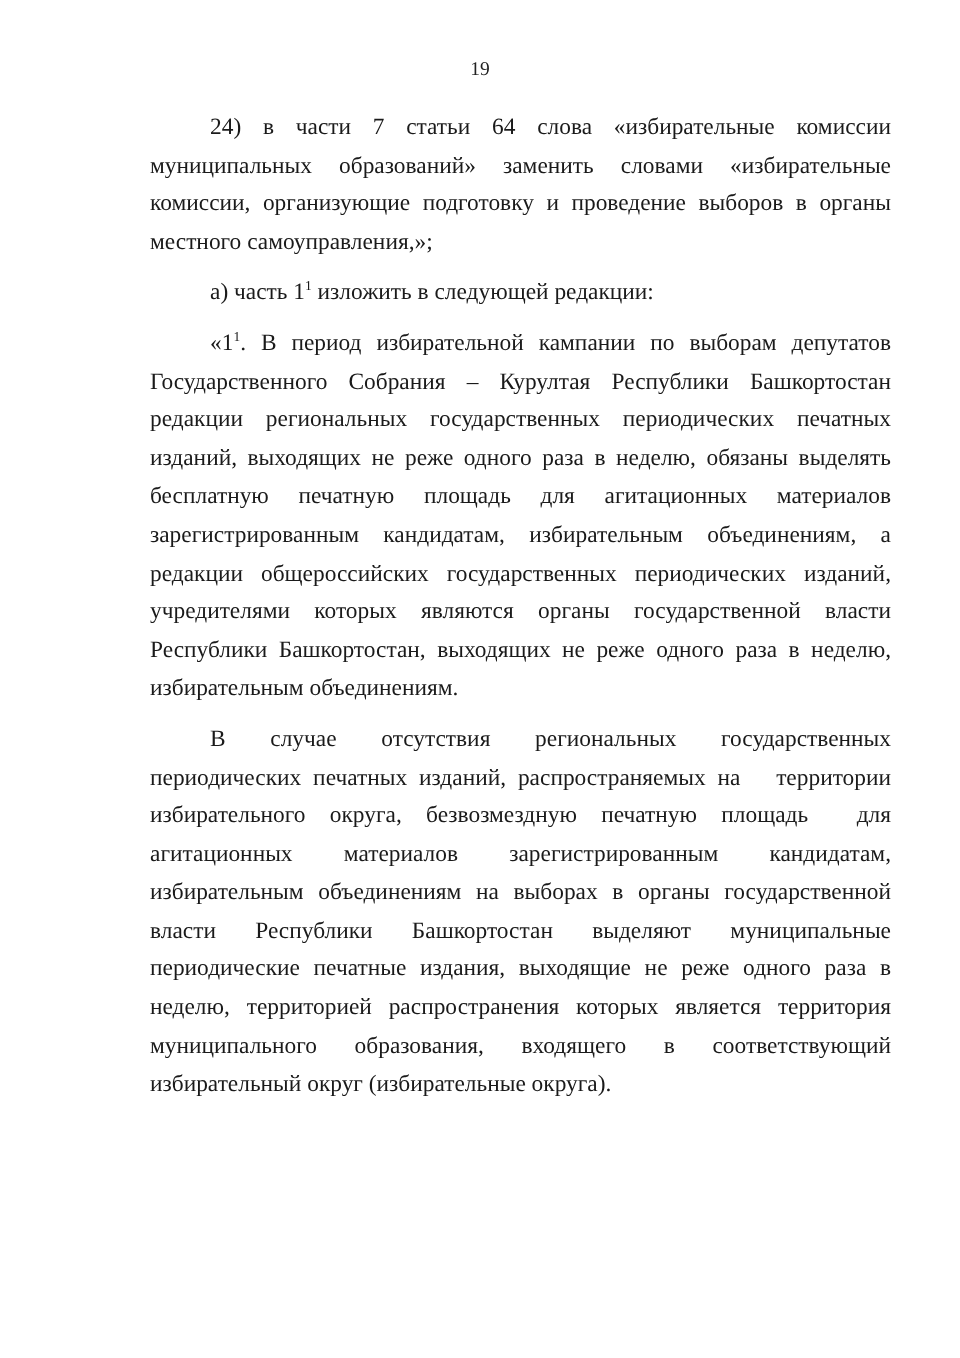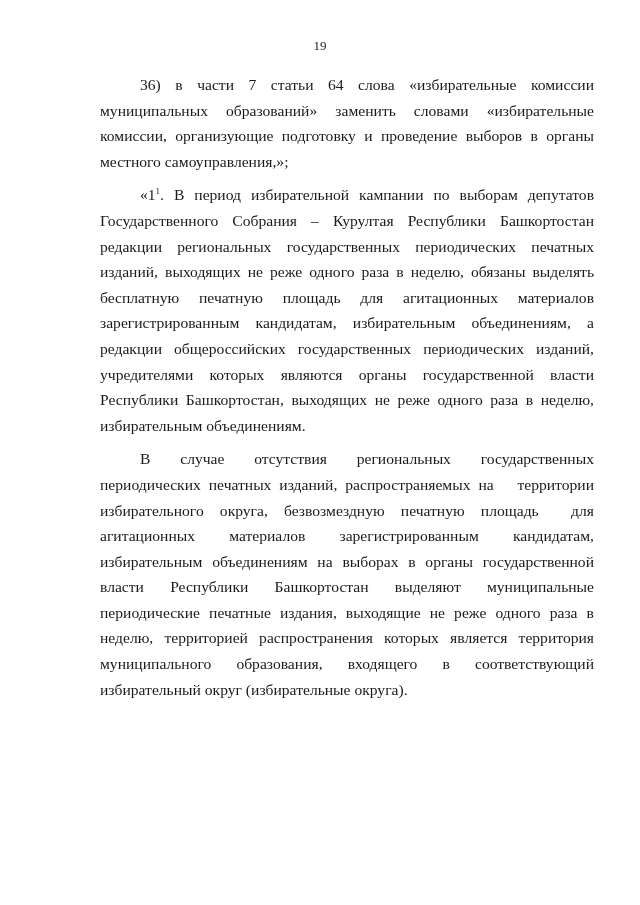--- a/index.html
+++ b/index.html
@@ -23,21 +23,22 @@
   sup { font-size: 9px; line-height: 0; vertical-align: 6px; }
 </style>
 </head>
 <body>
 
 <div>
   <div class="page-number">19</div>
 
   <div class="content">
 
-    <p class="para indent gap">36) в части 7 статьи 64 слова «избирательные комиссии муниципальных образований» заменить словами «избирательные комиссии, организующие подготовку и проведение выборов в органы местного самоуправления,»;</p>
+    <p class="para indent gap">24) в части 7 статьи 64 слова «избирательные комиссии муниципальных образований» заменить словами «избирательные комиссии, организующие подготовку и проведение выборов в органы местного самоуправления,»;</p>
 
 
+    <p class="para indent gap"><span>а) часть 1</span><sup>1</sup><span> изложить в следующей редакции:</span></p>
 
     <p class="para indent gap"><span>«1</span><sup>1</sup><span>. В период избирательной кампании по выборам депутатов Государственного Собрания – Курултая Республики Башкортостан редакции региональных государственных периодических печатных изданий, выходящих не реже одного раза в неделю, обязаны выделять бесплатную печатную площадь для агитационных материалов зарегистрированным кандидатам, избирательным объединениям, а редакции общероссийских государственных периодических изданий, учредителями которых являются органы государственной власти Республики Башкортостан, выходящих не реже одного раза в неделю, избирательным объединениям.</span></p>
 
     <p class="para indent gap" style="white-space: pre-wrap;">В случае отсутствия региональных государственных периодических печатных изданий, распространяемых на   территории избирательного округа, безвозмездную печатную площадь  для агитационных материалов зарегистрированным кандидатам, избирательным объединениям на выборах в органы государственной власти Республики Башкортостан выделяют муниципальные периодические печатные издания, выходящие не реже одного раза в неделю, территорией распространения которых является территория муниципального образования, входящего в соответствующий избирательный округ (избирательные округа).</p>
   </div>
 </div>
 
 </body></html>

